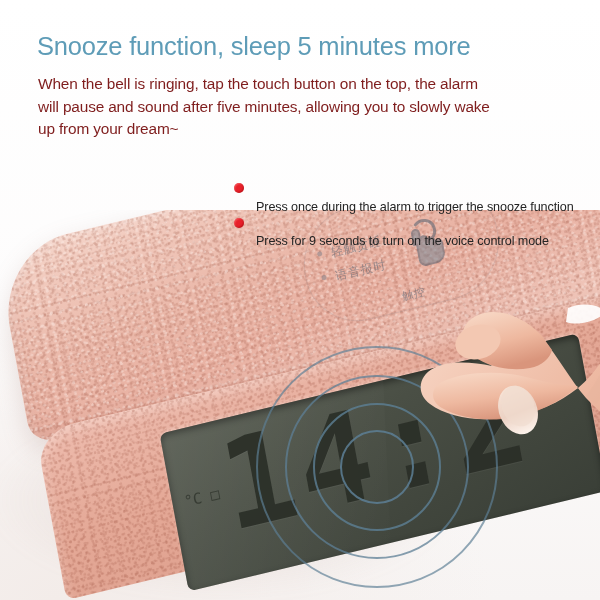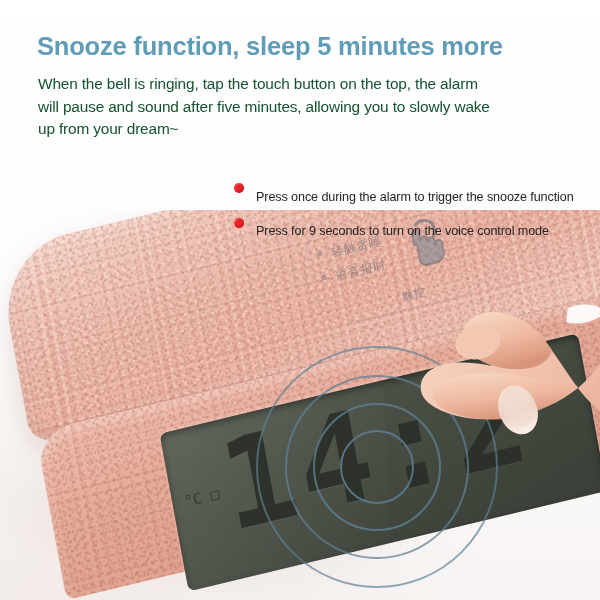--- a/index.html
+++ b/index.html
@@ -27,51 +27,51 @@
       linear-gradient(180deg, #ffffff 0%, #fdfcfc 55%, #f7f4f3 100%);
   }
 
   
   .headline {
     position: absolute;
     left: 37px;
     top: 32px;
     width: 540px;
     font-size: 25.5px;
-    font-weight: bold;
+    font-weight: normal;
     letter-spacing: -0.2px;
     color: #5e9cb7;
     white-space: nowrap;
   }
 
   
   .paragraph {
     position: absolute;
     left: 38px;
     top: 73px;
     width: 452px;
     font-size: 15.4px;
     line-height: 22.5px;
-    color: #14532d;
+    color: #7f1d1d;
     letter-spacing: -0.15px;
   }
 
   
   .bullets {
     position: absolute;
     left: 234px;
     top: 180px;
     width: 360px;
   }
   .bullet-row {
     position: relative;
     height: 34.5px;
     padding-left: 22px;
     display: flex;
-    align-items: center;
+    align-items: flex-end;
   }
   .bullet-dot {
     position: absolute;
     left: 0;
     top: 3px;
     width: 10px;
     height: 10px;
     border-radius: 50%;
     background: #e8202a;
     box-shadow: inset -1px -1px 1.5px rgba(120,0,0,0.35),

